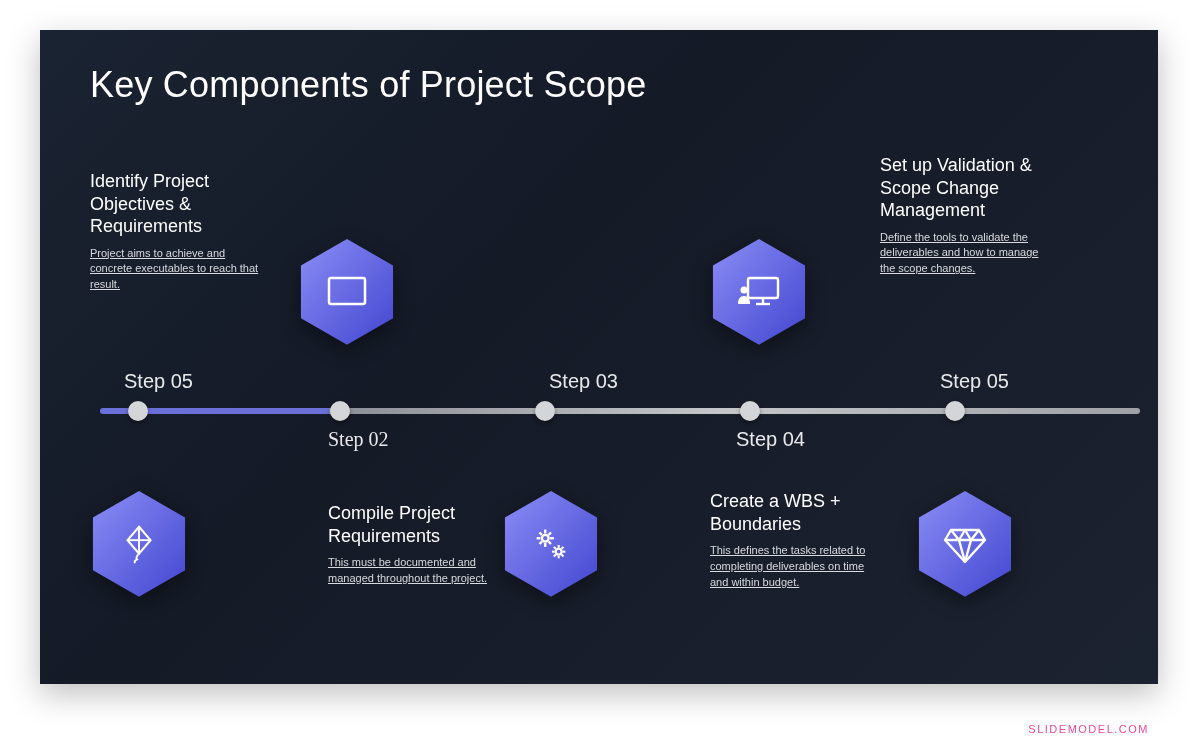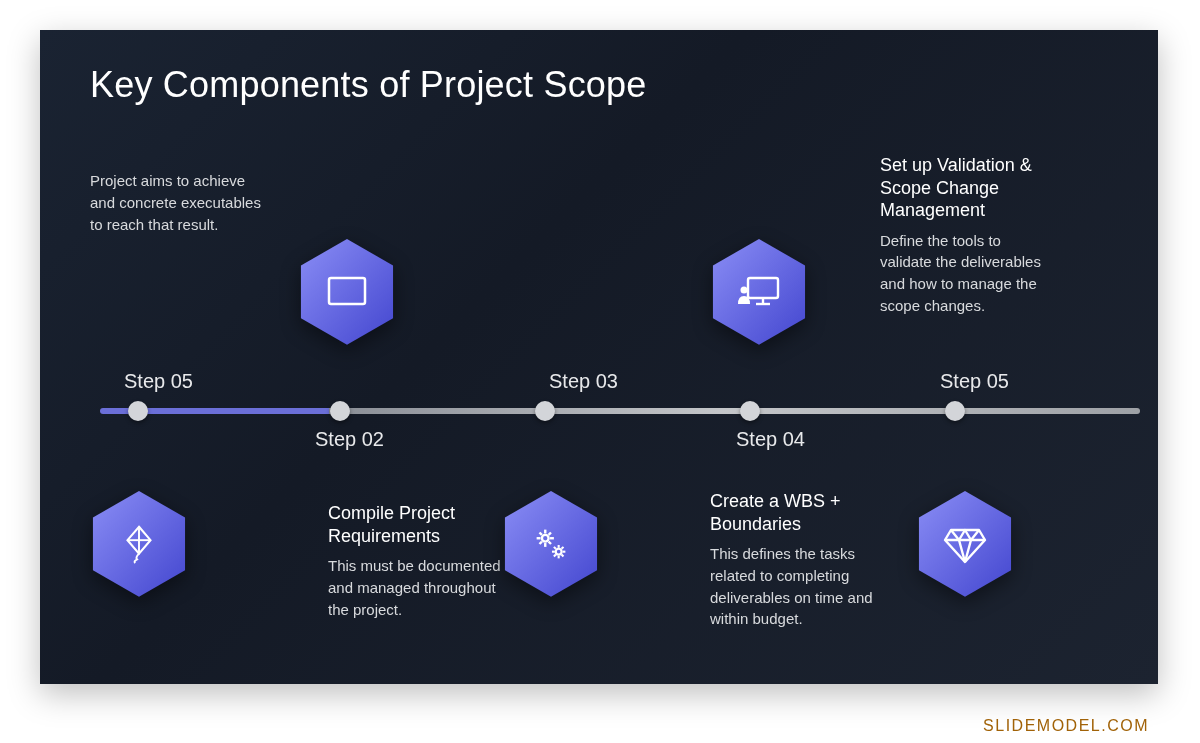--- a/index.html
+++ b/index.html
@@ -26,23 +26,23 @@
     left: 50px;
     top: 34px;
     font-size: 36px;
     font-weight: 300;
     letter-spacing: 0.2px;
   }
   .watermark {
     position: absolute;
     right: 14px;
     bottom: 8px;
-    font-size: 16px;
+    font-size: 11px;
     letter-spacing: 1.5px;
-    color: #a16207;
+    color: #ec4899;
   }
 
   
   .timeline {
     position: absolute;
     left: 60px;
     top: 378px;
     width: 1040px;
     height: 6px;
     background: linear-gradient(to right, #6b6fd8 0%, #6b6fd8 22%, #8a8e96 22%, #c4c6c9 60%, #9ea1a6 100%);
@@ -63,41 +63,42 @@
   .dot4 { left: 700px; }
   .dot5 { left: 905px; }
 
   .step-label {
     position: absolute;
     font-size: 20px;
     font-weight: 300;
     color: #e8e9eb;
   }
   .sl1 { left: 84px;  top: 340px; }
-  .sl2 { left: 275px; top: 398px; }
+  .sl2 { left: 288px; top: 398px; font-family: Liberation Serif, serif; }
   .sl3 { left: 490px; top: 340px; margin-left: 19px; }
   .sl4 { left: 696px; top: 398px; }
   .sl5 { left: 900px; top: 340px; }
 
   
   .block {
     position: absolute;
     width: 175px;
   }
   .block h3 {
     font-size: 18px;
     font-weight: 400;
     line-height: 1.25;
     margin-bottom: 8px;
   }
   .block p {
-    font-size: 15px;
+    font-size: 11px;
     font-weight: 300;
     line-height: 1.45;
     color: #d8dadd;
+    text-decoration: underline;
   }
   .b1 { left: 50px;  top: 140px; }
   .b2 { left: 288px; top: 472px; }
   .b3 { left: 460px; top: 158px; }
   .b4 { left: 670px; top: 460px; }
   .b5 { left: 840px; top: 124px; }
 
   
   .hex {
     position: absolute;
@@ -131,20 +132,21 @@
     <div class="dot dot4"></div>
     <div class="dot dot5"></div>
 
     <div class="step-label sl1">Step 05</div>
     <div class="step-label sl2">Step 02</div>
     <div class="step-label sl3">Step 03</div>
     <div class="step-label sl4">Step 04</div>
     <div class="step-label sl5">Step 05</div>
 
     <div class="block b1">
+      <h3>Identify Project Objectives &amp; Requirements</h3>
       <p>Project aims to achieve and concrete executables to reach that result.</p>
     </div>
     <div class="block b2">
       <h3>Compile Project Requirements</h3>
       <p>This must be documented and managed throughout the project.</p>
     </div>
     <div class="block b4">
       <h3>Create a WBS + Boundaries</h3>
       <p>This defines the tasks related to completing deliverables on time and within budget.</p>
     </div>

